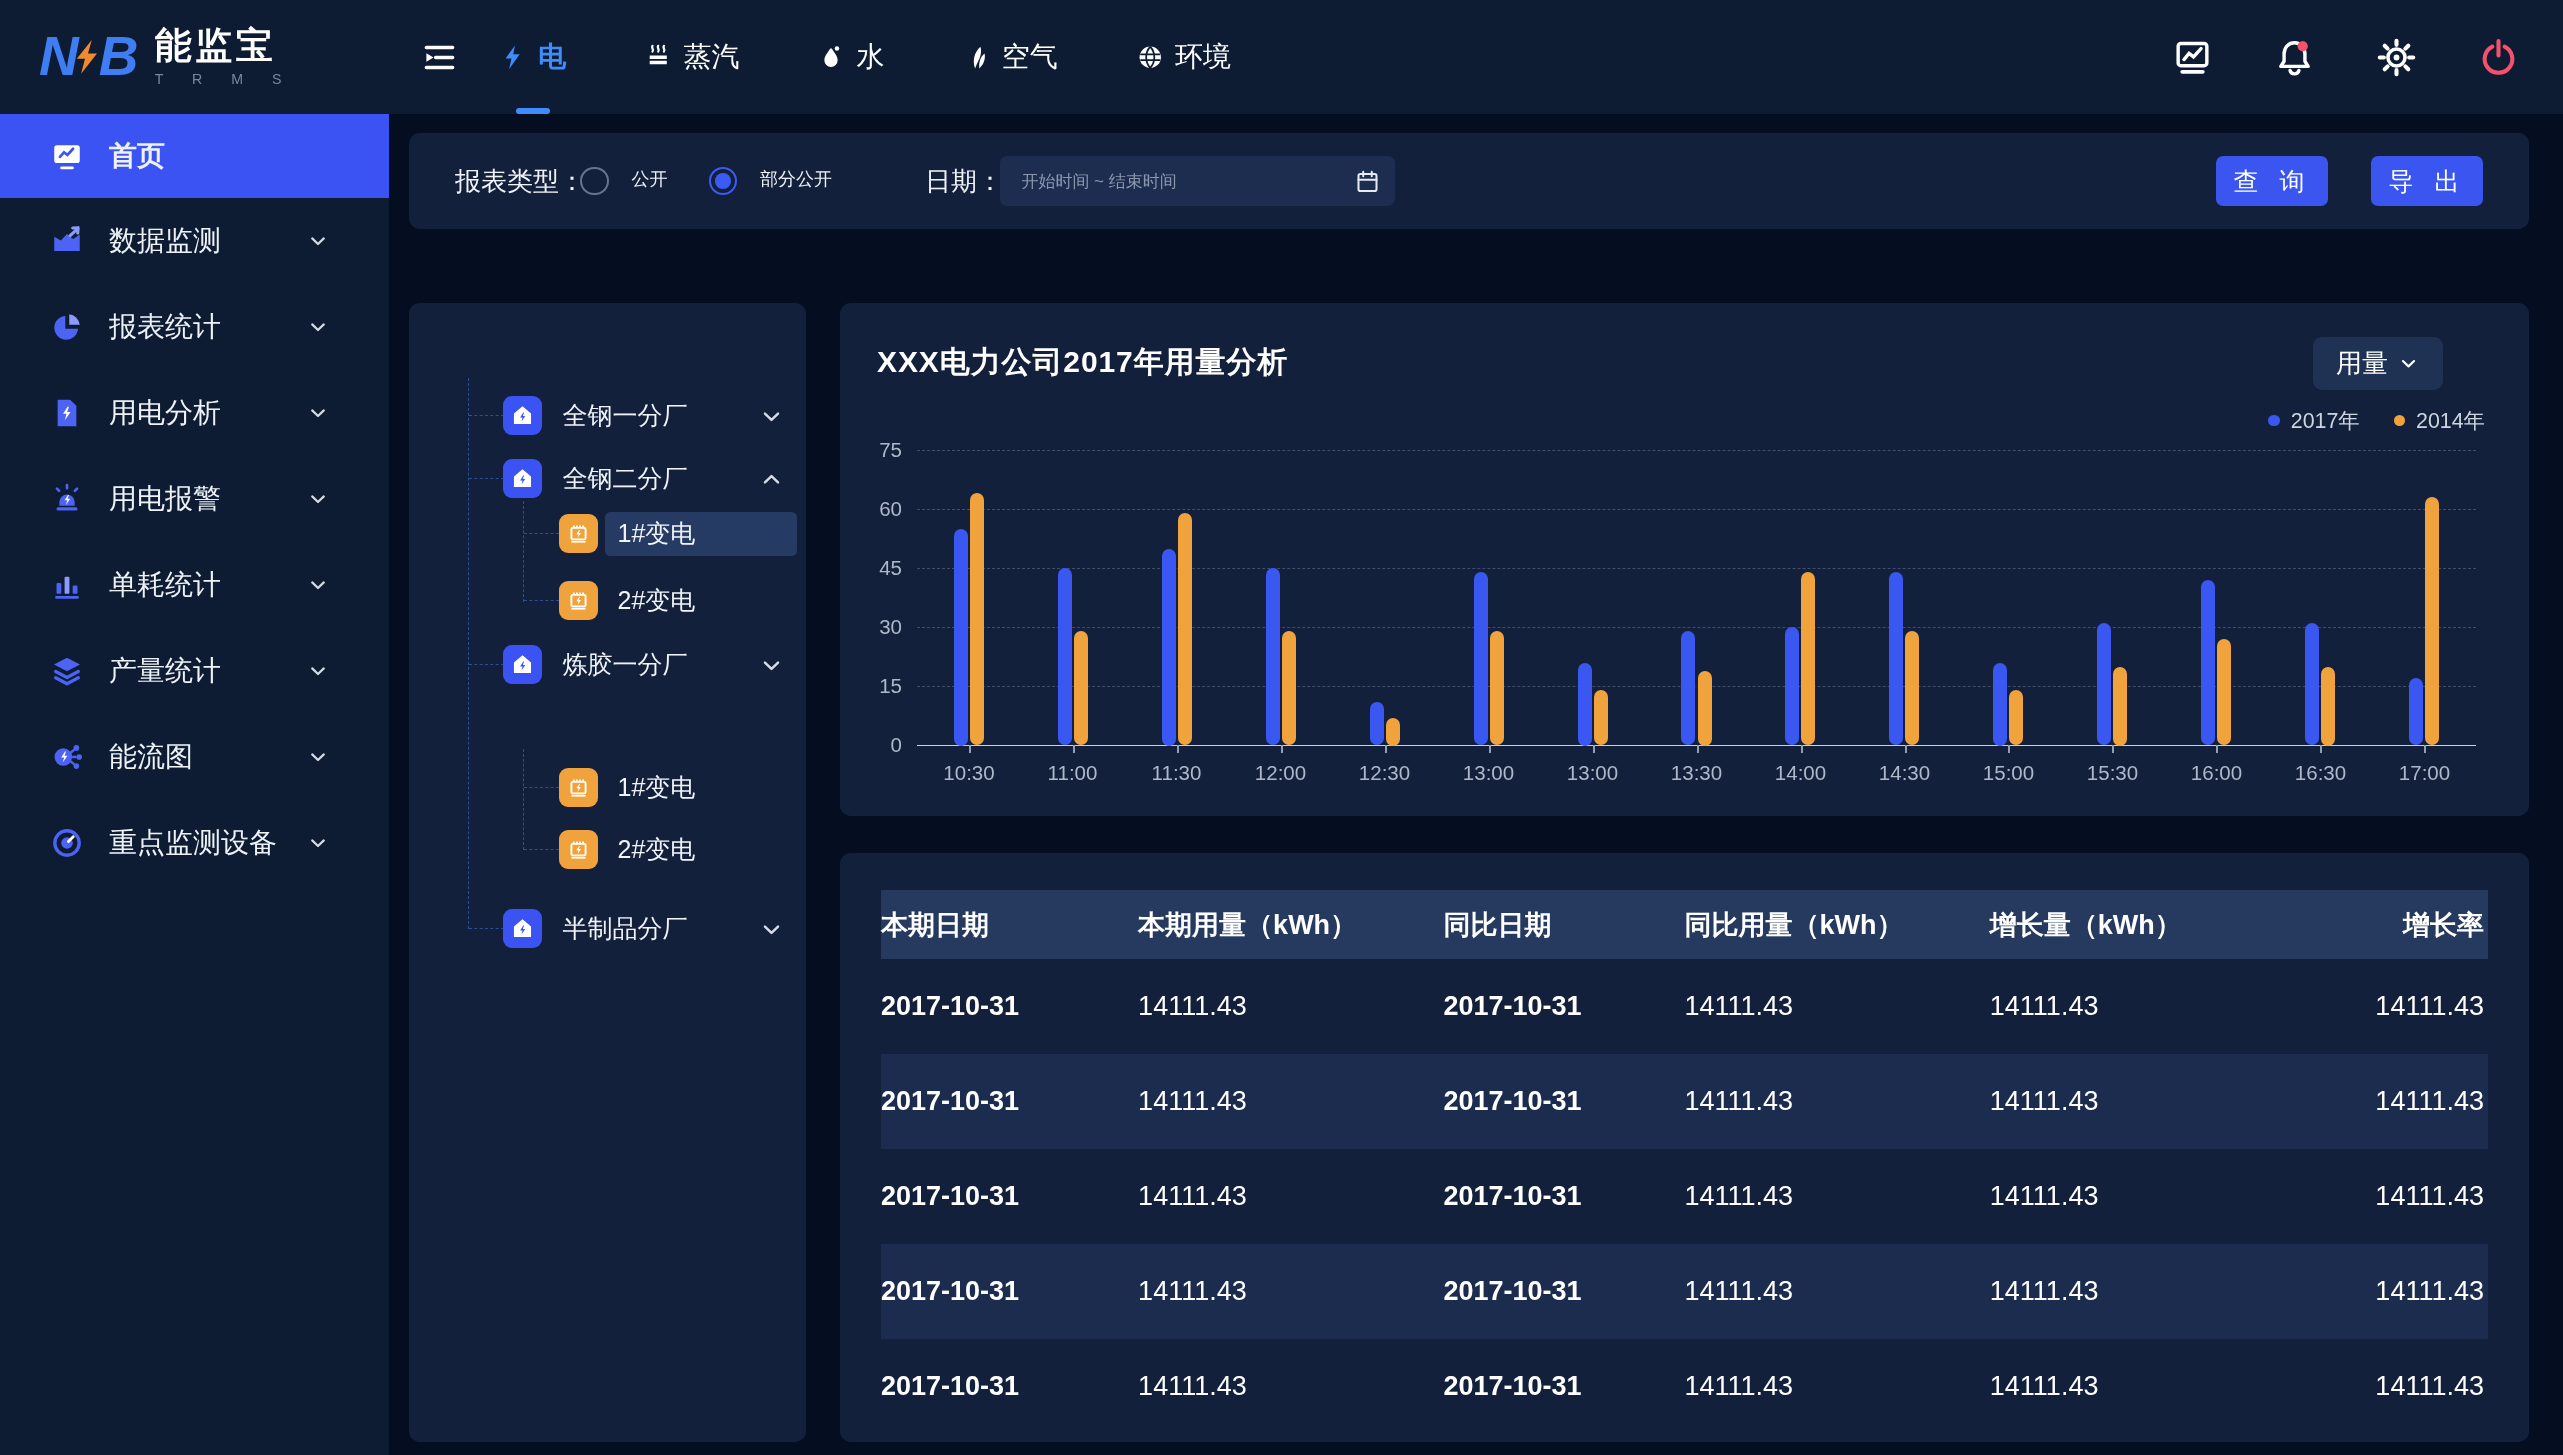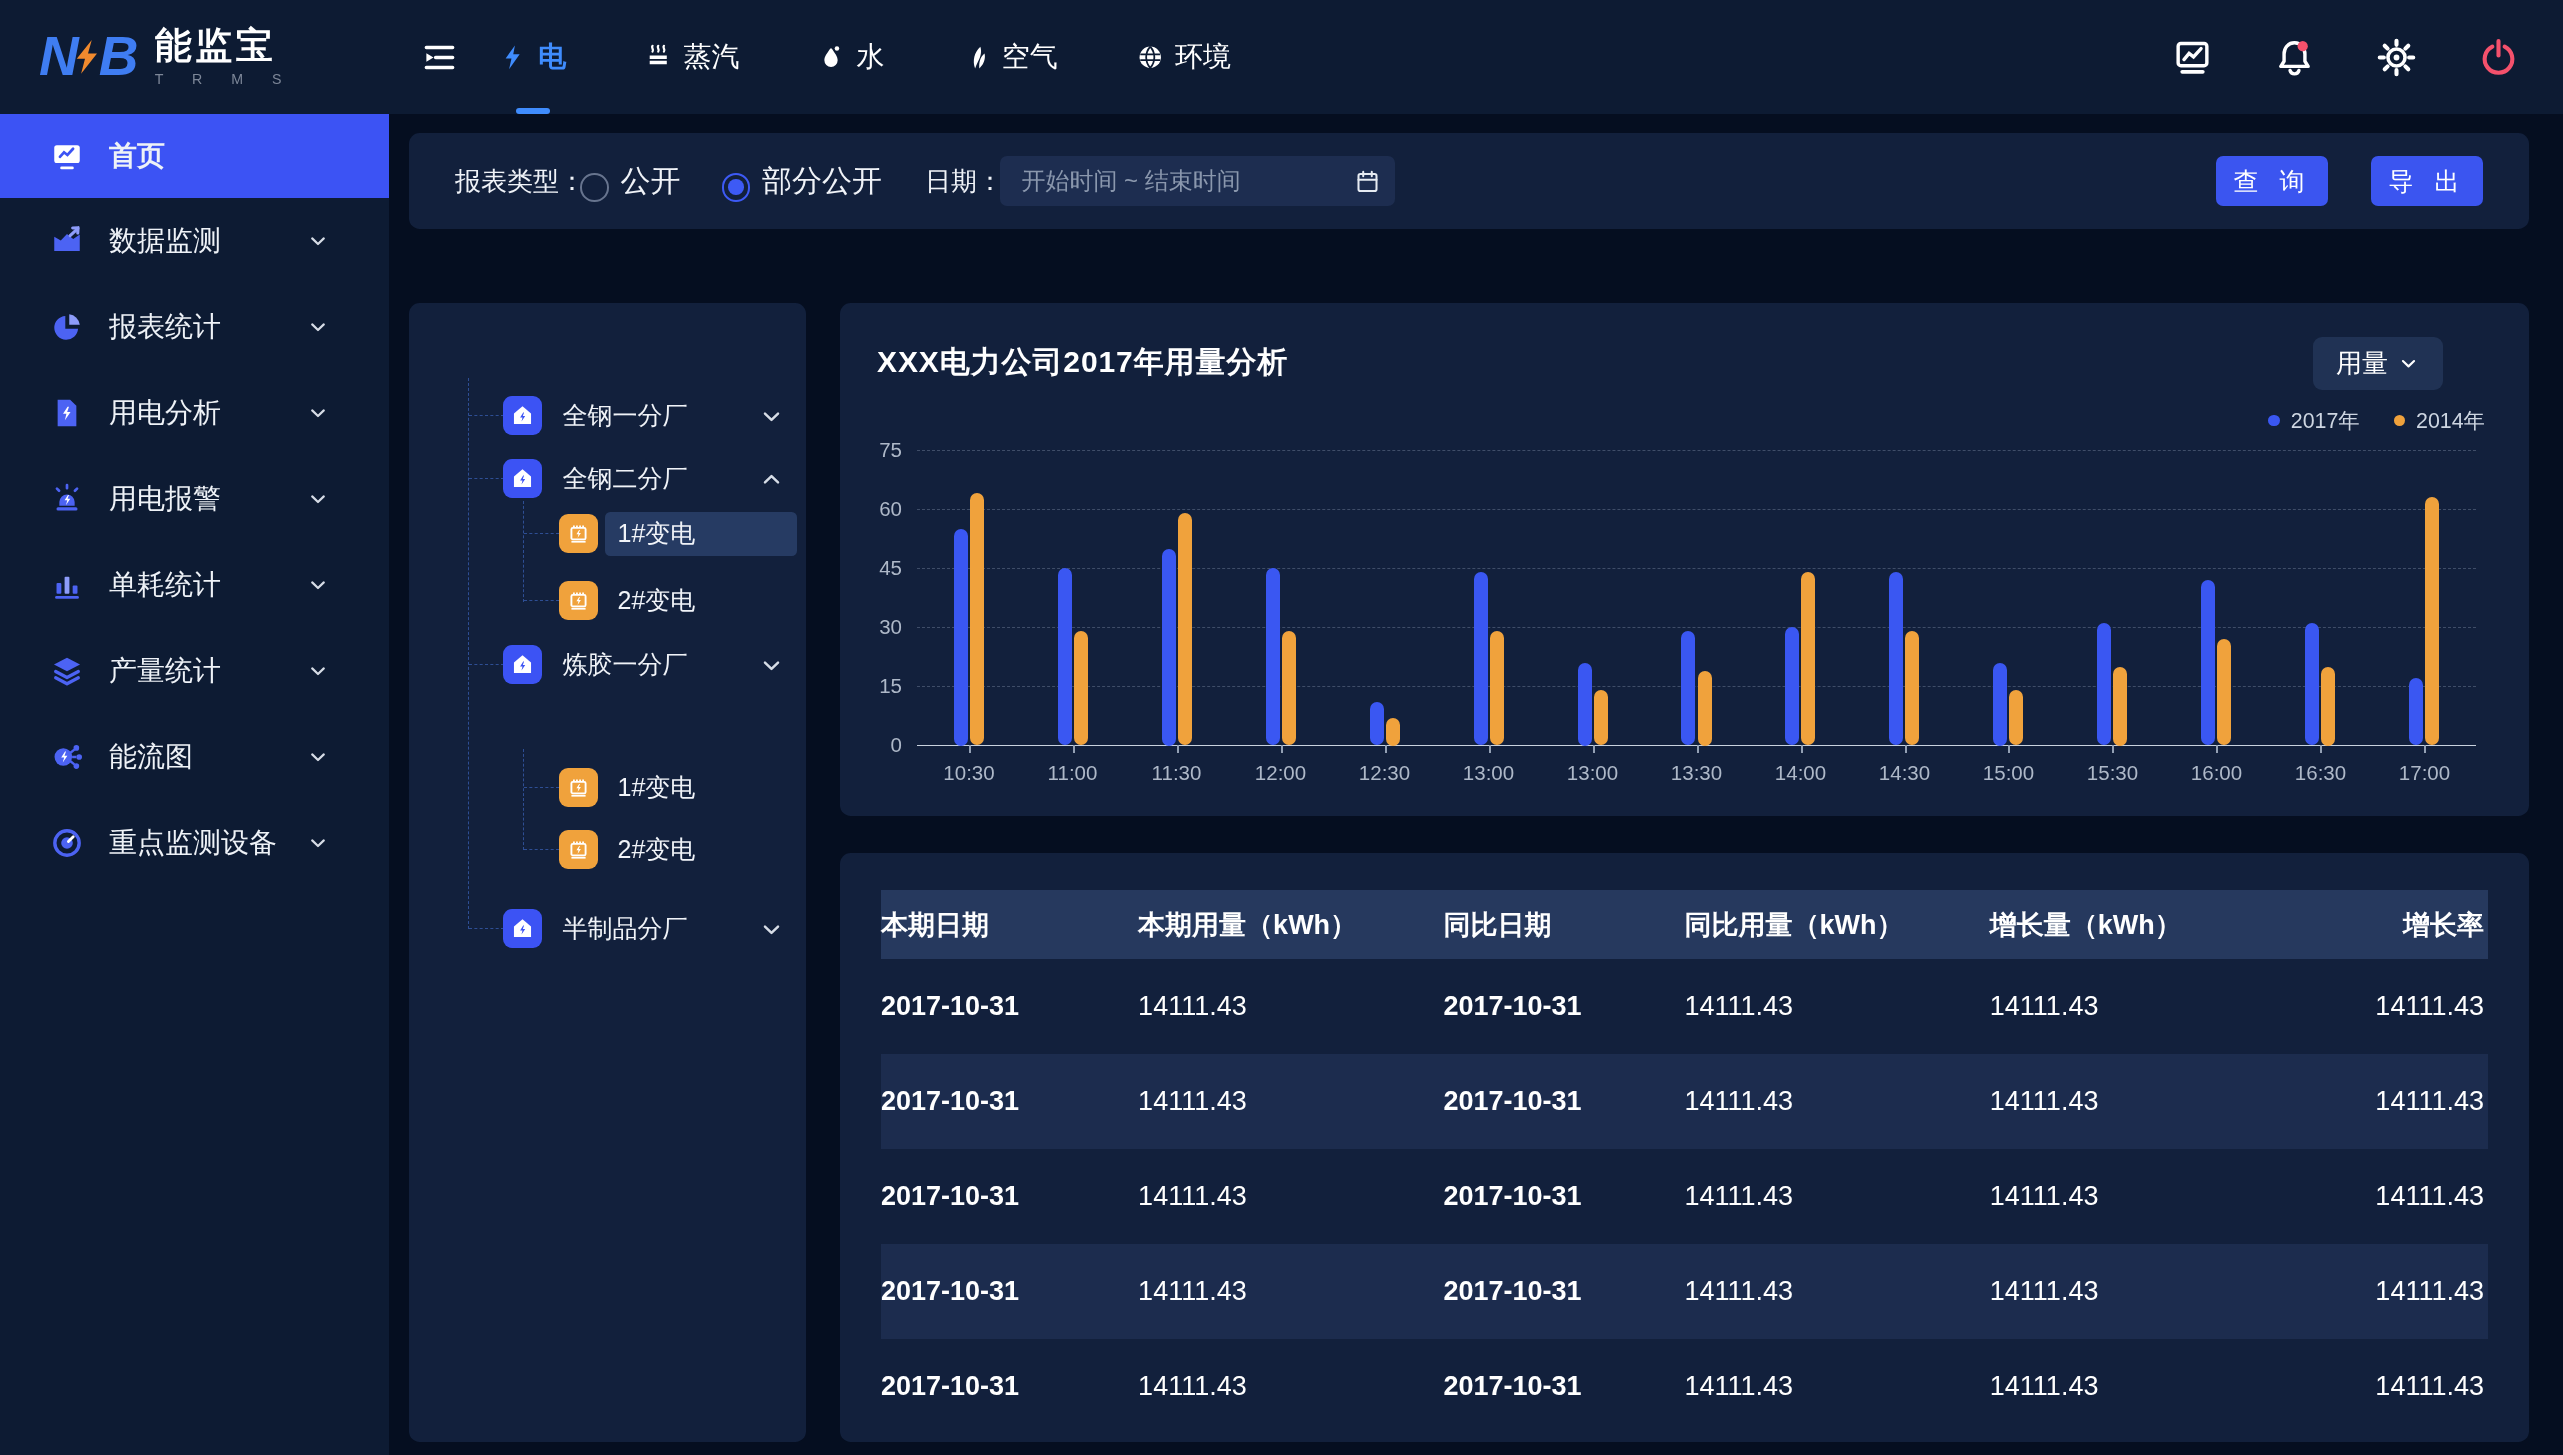--- a/index.html
+++ b/index.html
@@ -29,26 +29,26 @@
   .side-item.active{height:84px;background:#3c53f4;font-weight:700}
   .side-item .icon{margin-right:25px;flex:none}
   .side-item .chev{margin-left:auto;display:flex}
   .side-item .lbl{white-space:nowrap}
   
   .filter-panel{position:absolute;left:409px;top:133px;width:2120px;height:96px;background:#12203c;border-radius:10.7px}
   .flabel{position:absolute;font-size:26px;color:#f0f3f8;top:50%;transform:translateY(-50%);white-space:nowrap}
   .flabel.rt{left:46px}
   .flabel.dt{left:516px}
   .radio-group{position:absolute;left:171px;top:0;height:100%;display:flex;align-items:center;gap:41px}
-  .radio{display:flex;align-items:flex-end;gap:12px;cursor:pointer;font-size:30px;color:#f0f3f8}
+  .radio{display:flex;align-items:flex-start;gap:23px;cursor:pointer;font-size:18px;color:#f0f3f8}
   .rcircle{width:28.5px;height:28.5px;border-radius:50%;border:2.7px solid #67748e;box-sizing:border-box;position:relative;flex:none}
   .rcircle.on{border-color:#3d5af5}
   .rcircle.on::after{content:"";position:absolute;inset:4.4px;border-radius:50%;background:#3d5af5}
   .date-input{position:absolute;left:591px;top:23px;width:395px;height:50px;background:#1d2d50;border-radius:7.1px;display:flex;align-items:center;padding:0 14.2px 0 21.4px;box-sizing:border-box;cursor:text}
-  .date-ph{font-size:24px;color:#8a97ad;flex:1;white-space:nowrap}
+  .date-ph{font-size:17px;color:#8a97ad;flex:1;white-space:nowrap}
   .btn{position:absolute;top:23px;width:112px;height:50px;border:none;border-radius:7.1px;background:#3b55f0;color:#fff;font-size:25px;letter-spacing:7.1px;cursor:pointer;font-family:inherit;padding-left:7.1px}
   .btn-query{right:201px}
   .btn-export{right:46px}
   
   .tree-panel{position:absolute;left:409px;top:303px;width:397px;height:1139px;background:#12203c;border-radius:10.7px;overflow:hidden}
   .tree-row{position:absolute;left:0;right:0;height:50px;cursor:pointer}
   .tree-ico{position:absolute;top:5.3px;width:39px;height:39px;border-radius:9px;display:flex;align-items:center;justify-content:center;flex:none}
   .tree-ico.blue{background:#3c53f4}
   .tree-ico.orange{background:#f0a23c}
   .tree-wrap{position:absolute;top:2.7px;height:44px;right:9px;display:flex;align-items:center;padding-left:12.5px;border-radius:5.3px;font-size:25px;color:#f0f3f8;white-space:nowrap}

